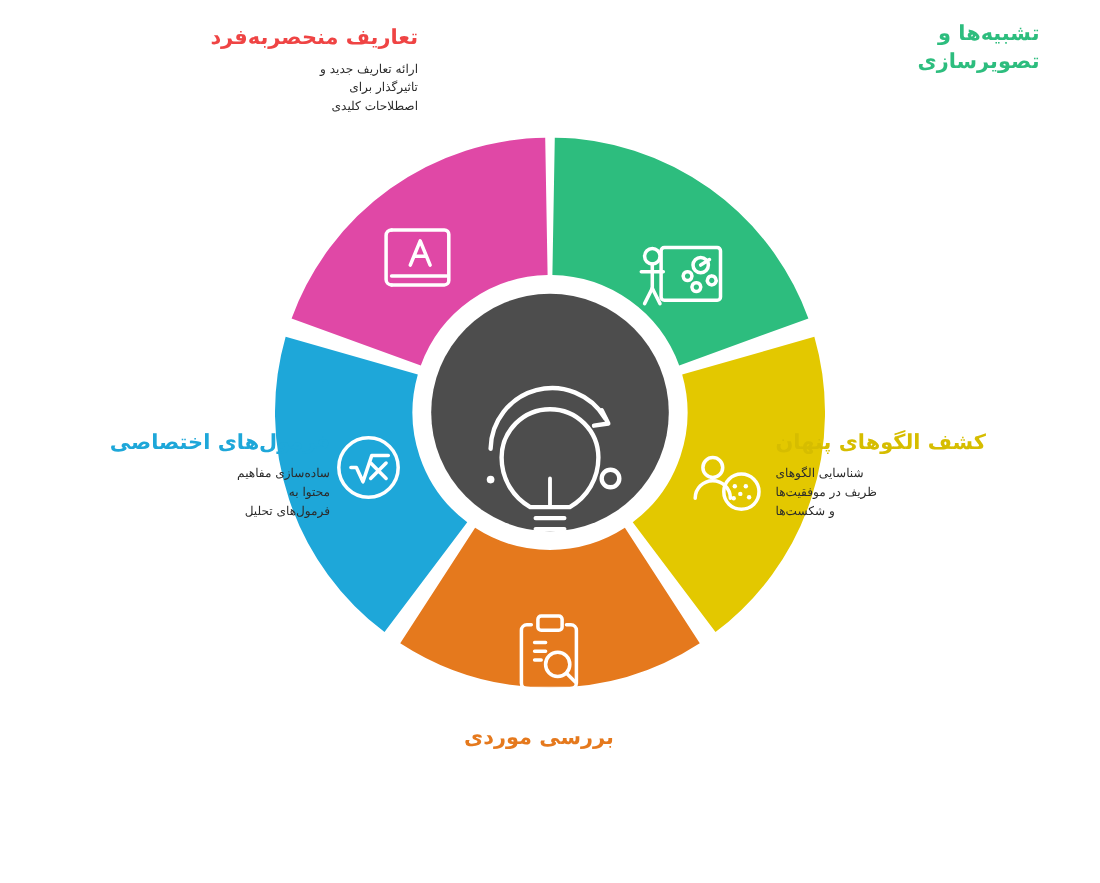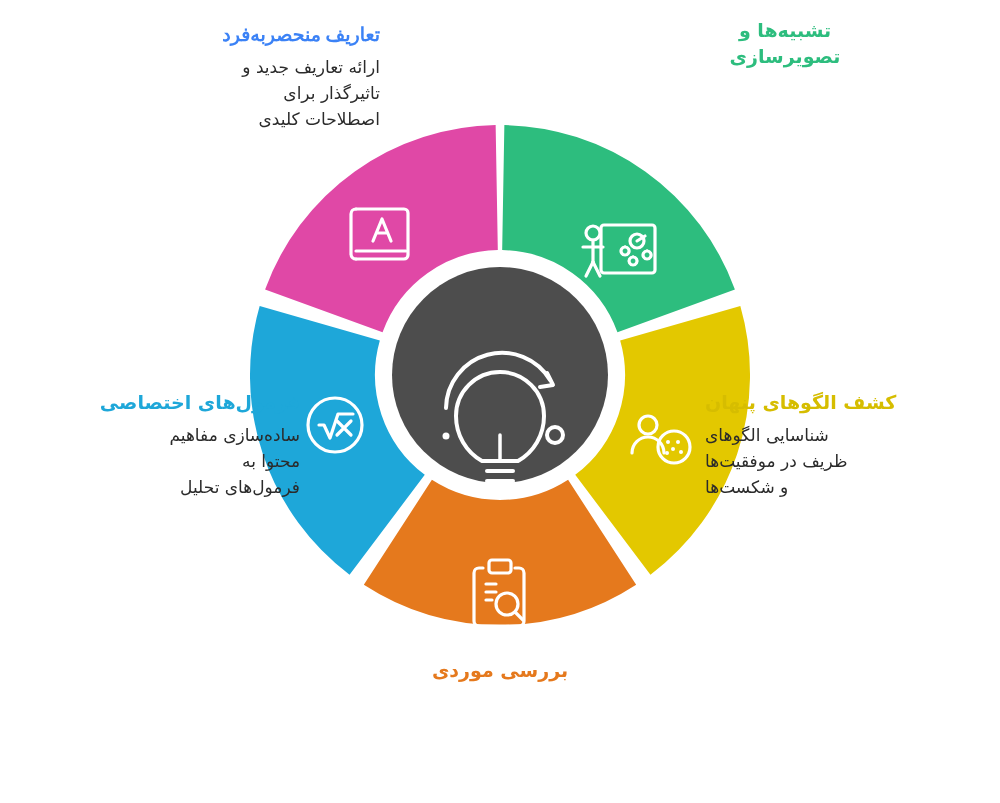--- a/index.html
+++ b/index.html
@@ -31,32 +31,32 @@
     position: absolute;
     line-height: 1.5;
   }
   .label-title {
     font-weight: bold;
     font-size: 19px;
     margin: 0 0 6px 0;
     line-height: 1.35;
   }
   .label-desc {
-    font-size: 17px;
+    font-size: 11px;
     color: #2b2b2b;
     margin: 0;
     line-height: 1.55;
   }
 
   
   .blk-unique   { left: 60px;  top: 22px;  width: 320px; text-align: right; }
-  .blk-analogy  { left: 625px; top: 18px;  width: 320px; text-align: center; }
+  .blk-analogy  { left: 625px; top: 18px;  width: 320px; text-align: right; }
   .blk-formula  { left: 20px;  top: 390px; width: 280px; text-align: right; }
   .blk-patterns { left: 705px; top: 390px; width: 280px; text-align: left; }
-  .blk-case     { left: 330px; top: 658px; width: 340px; text-align: center; }
+  .blk-case     { left: 320px; top: 658px; width: 340px; text-align: center; }
 </style>
 </head>
 <body style="background: rgb(255, 255, 255);">
 
 <div id="stage">
 
   <svg class="wheel" viewBox="0 0 500 500" xmlns="http://www.w3.org/2000/svg">
 
     <g>
 
@@ -137,21 +137,21 @@
   </svg>
 
   <div class="label-block blk-analogy">
     <div class="label-title" style="color:#2dbd7e;">
       <span>تشبیه‌ها و</span><br>
       <span>تصویرسازی</span>
     </div>
   </div>
 
   <div class="label-block blk-unique">
-    <div class="label-title" style="color:#3b82f6;font-family:Liberation Serif, serif;">
+    <div class="label-title" style="color:#ef4444;">
       <span>تعاریف منحصربه‌فرد</span>
     </div>
     <div class="label-desc">
       <span>ارائه تعاریف جدید و</span><br>
       <span>تاثیرگذار برای</span><br>
       <span>اصطلاحات کلیدی</span>
     </div>
   </div>
 
   <div class="label-block blk-patterns">

